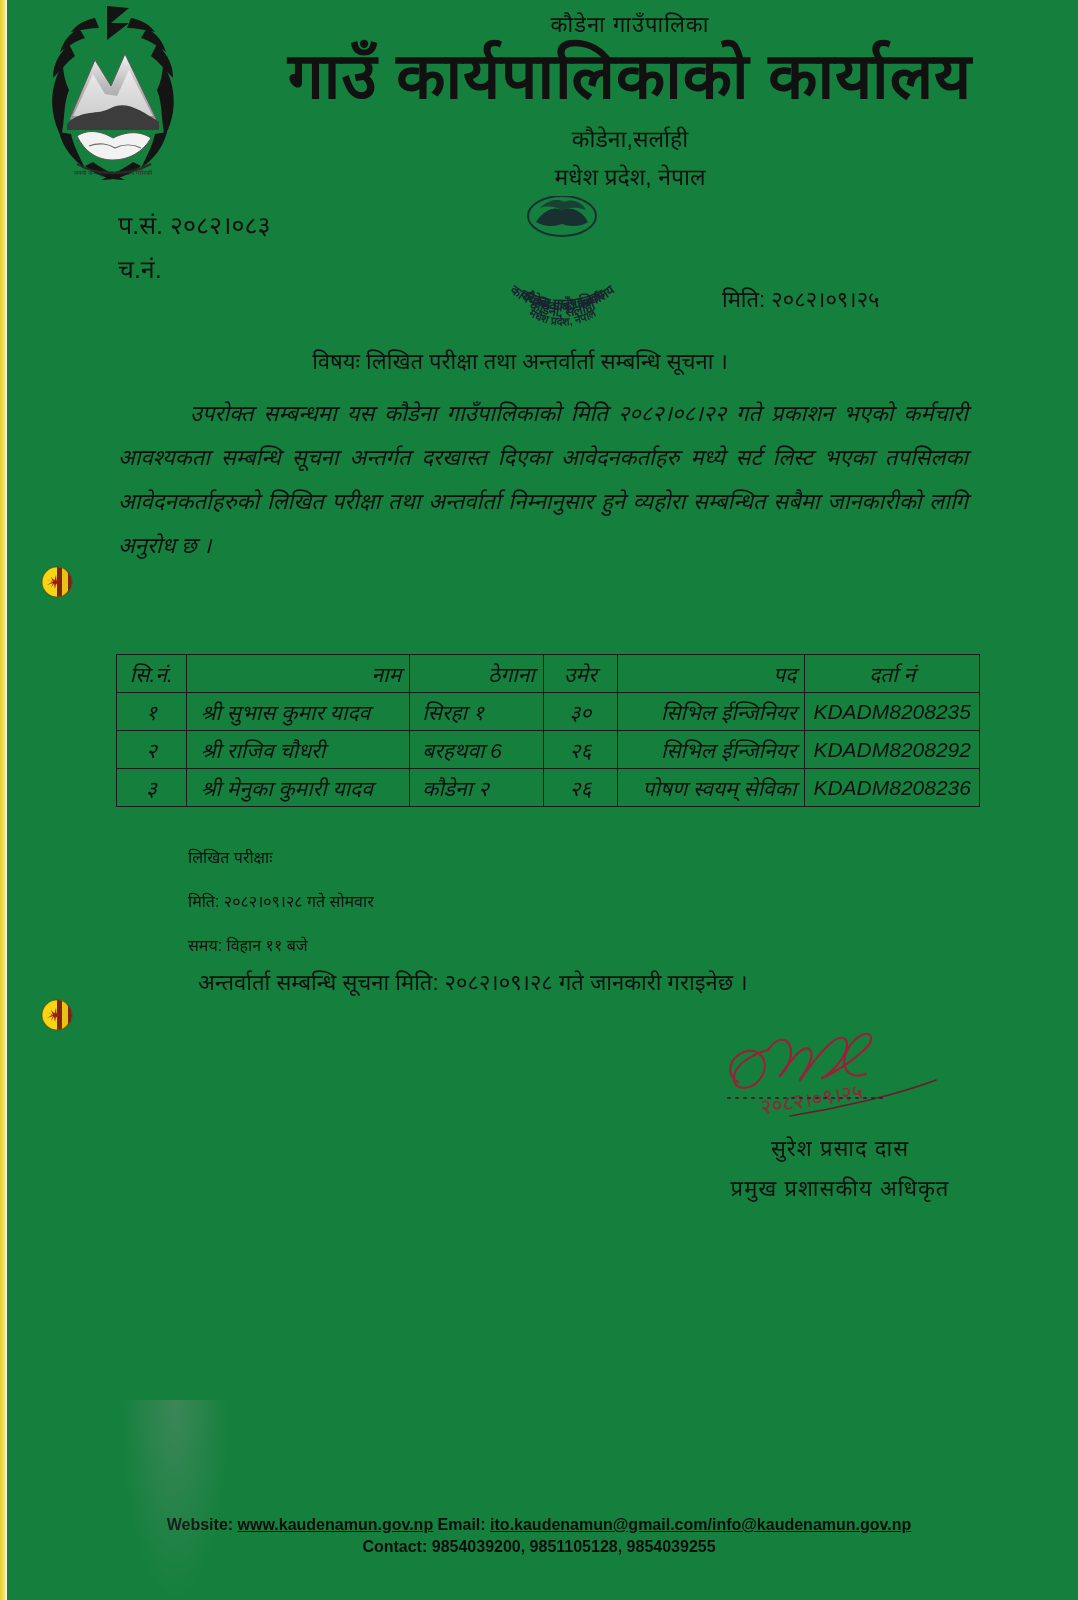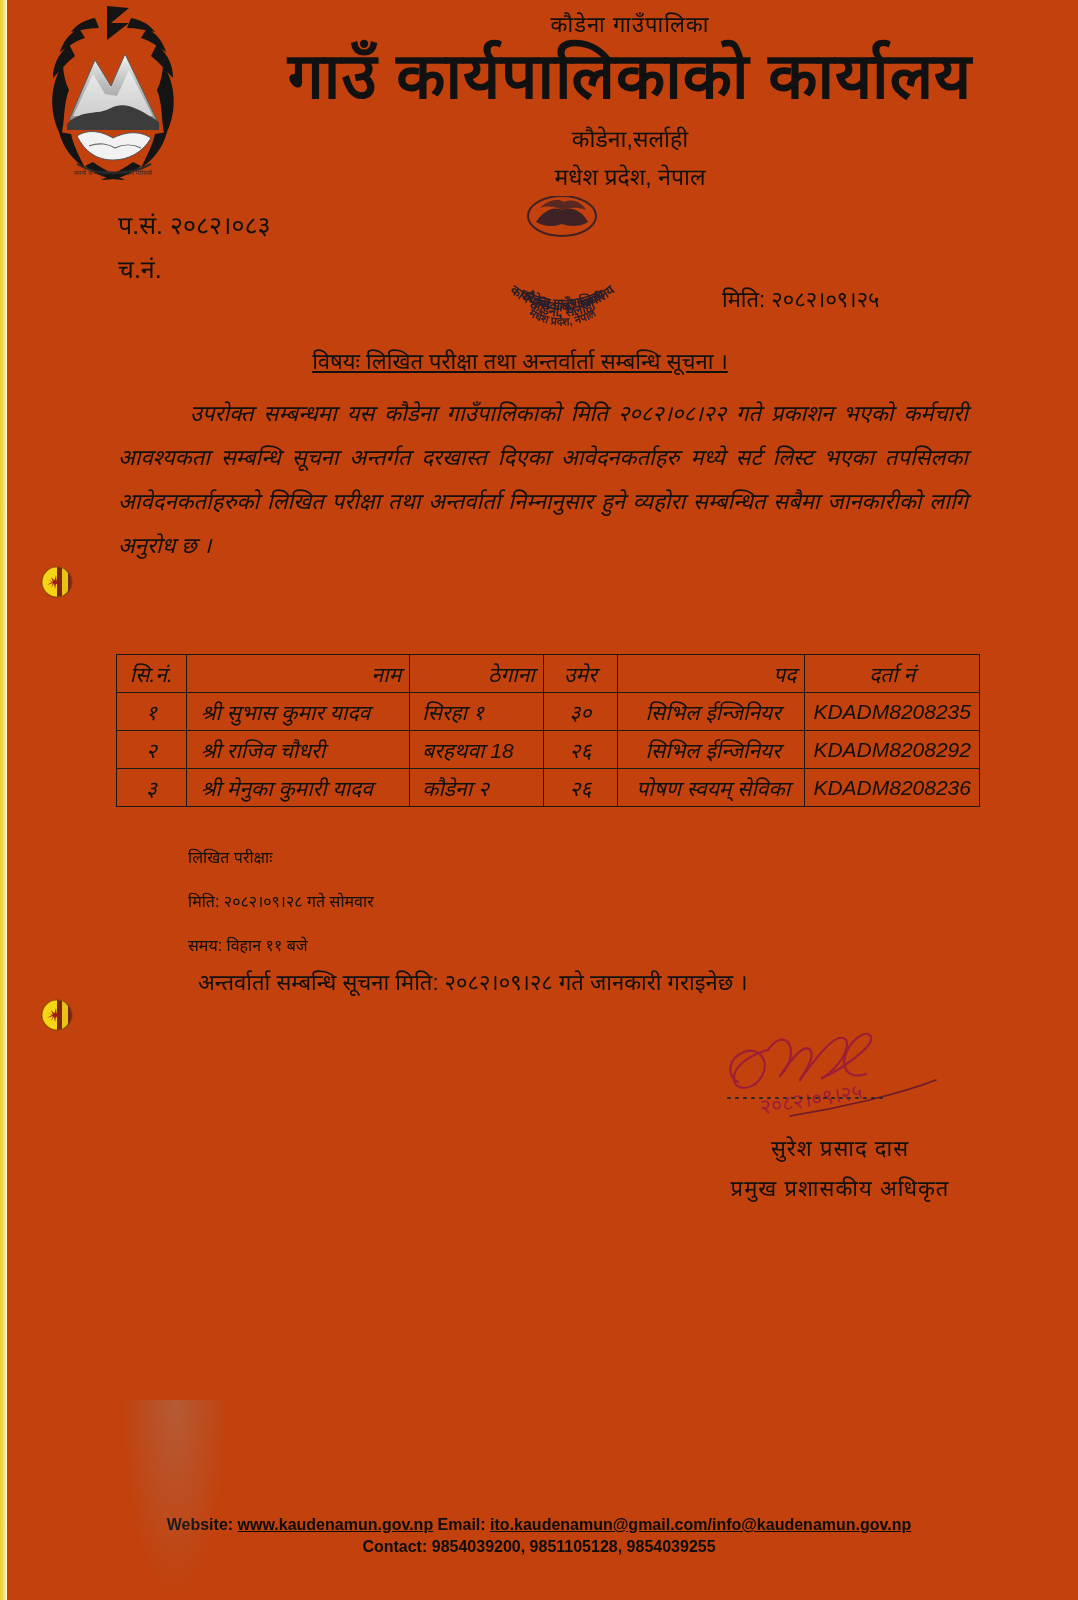--- a/index.html
+++ b/index.html
@@ -7,21 +7,21 @@
     margin: 0; padding: 0;
     background: #d8d8d8;
   }
   body {
     font-family: "Liberation Sans", "DejaVu Sans", sans-serif;
   }
   .page {
     position: relative;
     width: 1078px;
     height: 1600px;
-    background: #c2410c;
+    background: #15803d;
     overflow: hidden;
   }
   
   .scan-edge-left {
     position: absolute;
     left: 0; top: 0;
     width: 7px; height: 1600px;
     background: linear-gradient(90deg, #e8cf2a 0%, #f2e06a 55%, #fdfbe8 100%);
     z-index: 5;
   }
@@ -91,21 +91,20 @@
   }
 
   
   .subject {
     position: absolute;
     left: 0; top: 345px;
     width: 1040px;
     text-align: center;
     font-size: 22px;
     color: #111;
-    text-decoration: underline;
   }
   .body-block {
     position: absolute;
     left: 118px; top: 392px;
     width: 850px;
     font-size: 22px;
     line-height: 44px;
     color: #111;
   }
   .body-block p { margin: 0; font-style: italic; }
@@ -145,21 +144,21 @@
     font-weight: normal;
     font-size: 21px;
     height: 38px;
     vertical-align: middle;
     font-style: italic;
   }
   .col-sn    { width: 70px;  text-align: center; }
   .col-name  { width: 228px; text-align: left; padding-left: 14px !important; }
   .col-addr  { width: 135px; text-align: left; padding-left: 12px !important; }
   .col-age   { width: 75px;  text-align: center; }
-  .col-post  { width: 190px; text-align: center; padding-left: 12px !important; }
+  .col-post  { width: 190px; text-align: right; padding-left: 12px !important; }
   .col-reg   { width: 166px; text-align: center; }
   th.col-name, th.col-addr, th.col-post { text-align: right; padding-left: 8px !important; }
   td.col-reg { font-family: "Liberation Sans", sans-serif; font-size: 20px; }
 
   
   .details {
     position: absolute;
     left: 188px; top: 836px;
     font-size: 16px;
     line-height: 44px;
@@ -344,21 +343,21 @@
         <td class="col-sn">१</td>
         <td class="col-name">श्री सुभास कुमार यादव</td>
         <td class="col-addr">सिरहा १</td>
         <td class="col-age">३०</td>
         <td class="col-post">सिभिल ईन्जिनियर</td>
         <td class="col-reg">KDADM8208235</td>
       </tr>
       <tr>
         <td class="col-sn">२</td>
         <td class="col-name">श्री राजिव चौधरी</td>
-        <td class="col-addr">बरहथवा 18</td>
+        <td class="col-addr">बरहथवा 6</td>
         <td class="col-age">२६</td>
         <td class="col-post">सिभिल ईन्जिनियर</td>
         <td class="col-reg">KDADM8208292</td>
       </tr>
       <tr>
         <td class="col-sn">३</td>
         <td class="col-name">श्री मेनुका कुमारी यादव</td>
         <td class="col-addr">कौडेना २</td>
         <td class="col-age">२६</td>
         <td class="col-post">पोषण स्वयम् सेविका</td>

